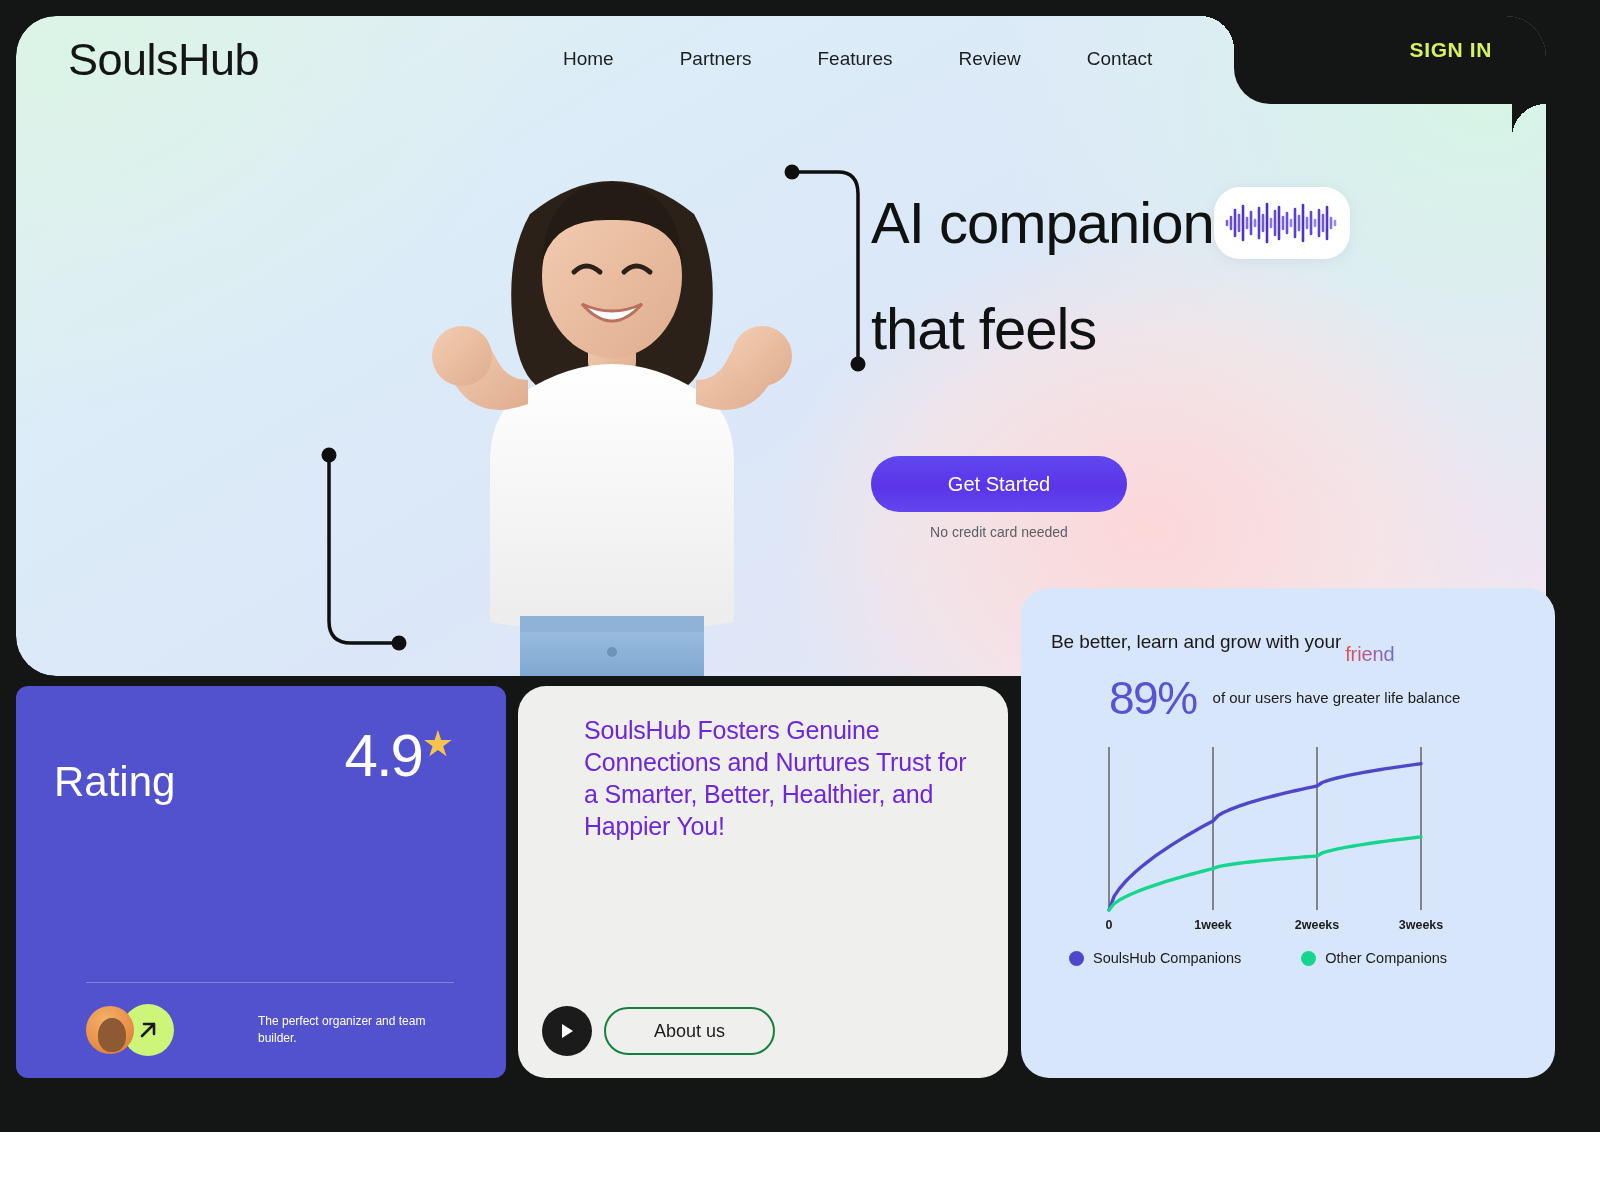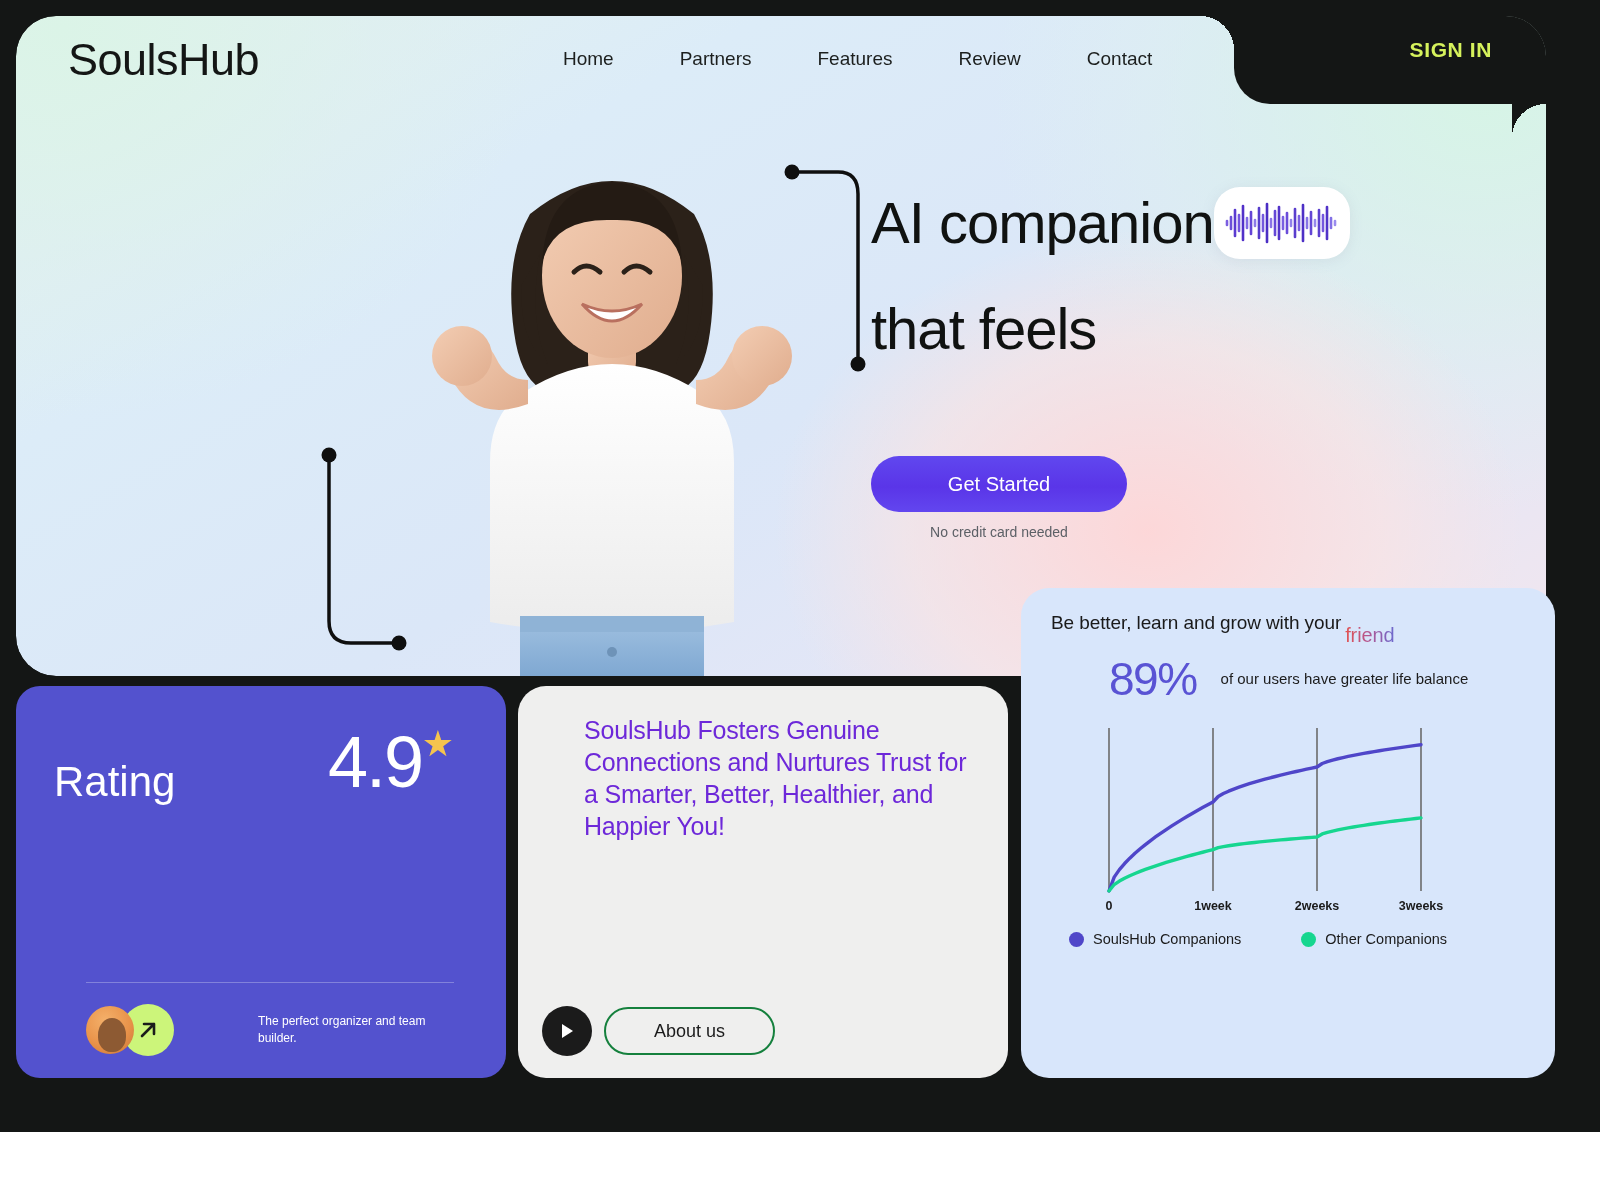--- a/index.html
+++ b/index.html
@@ -162,39 +162,39 @@
     margin-top: 12px;
     font-size: 14px;
     color: #5c6066;
   }
 
   
   .rating-card {
     position: absolute;
     left: 16px; top: 686px;
     width: 490px; height: 392px;
-    border-radius: 24px;
+    border-radius: 12px;
     background: #5352ce;
     padding: 40px 38px 0 38px;
   }
   .rating-top {
     display: flex;
     align-items: flex-start;
     justify-content: space-between;
     padding-right: 46px;
   }
   .rating-label {
     font-size: 42px;
     color: #ffffff;
     font-weight: 400;
     margin-top: 32px;
   }
   .rating-value-wrap { position: relative; }
   .rating-value {
-    font-size: 72px;
+    font-size: 60px;
     color: #ffffff;
     font-weight: 400;
     line-height: 1;
     letter-spacing: -2px;
   }
   .rating-star {
     position: absolute;
     right: -32px; top: 0;
     font-size: 36px;
     color: #f5c44e;
@@ -291,21 +291,21 @@
     cursor: pointer;
   }
 
   
   .chart-card {
     position: absolute;
     left: 1021px; top: 588px;
     width: 534px; height: 490px;
     border-radius: 28px;
     background: #d8e6fb;
-    padding: 23px 30px;
+    padding: 42px 30px;
     z-index: 6;
   }
   .chart-title {
     font-size: 19px;
     color: #1a1a1a;
     letter-spacing: -0.1px;
     white-space: nowrap;
   }
   .chart-title .friend {
     font-size: 20px;
@@ -328,21 +328,20 @@
     font-size: 46px;
     color: #5953d4;
     font-weight: 400;
     letter-spacing: -1.5px;
     line-height: 1;
   }
   .stat-desc {
     font-size: 15px;
     line-height: 1.3;
     color: #1c1c1c;
-    margin-left: 8px;
   }
   .chart-area {
     position: relative;
     margin-top: 22px;
     margin-left: 28px;
     width: 348px; height: 175px;
   }
   .chart-xlabels {
     position: relative;
     margin-left: 28px;

